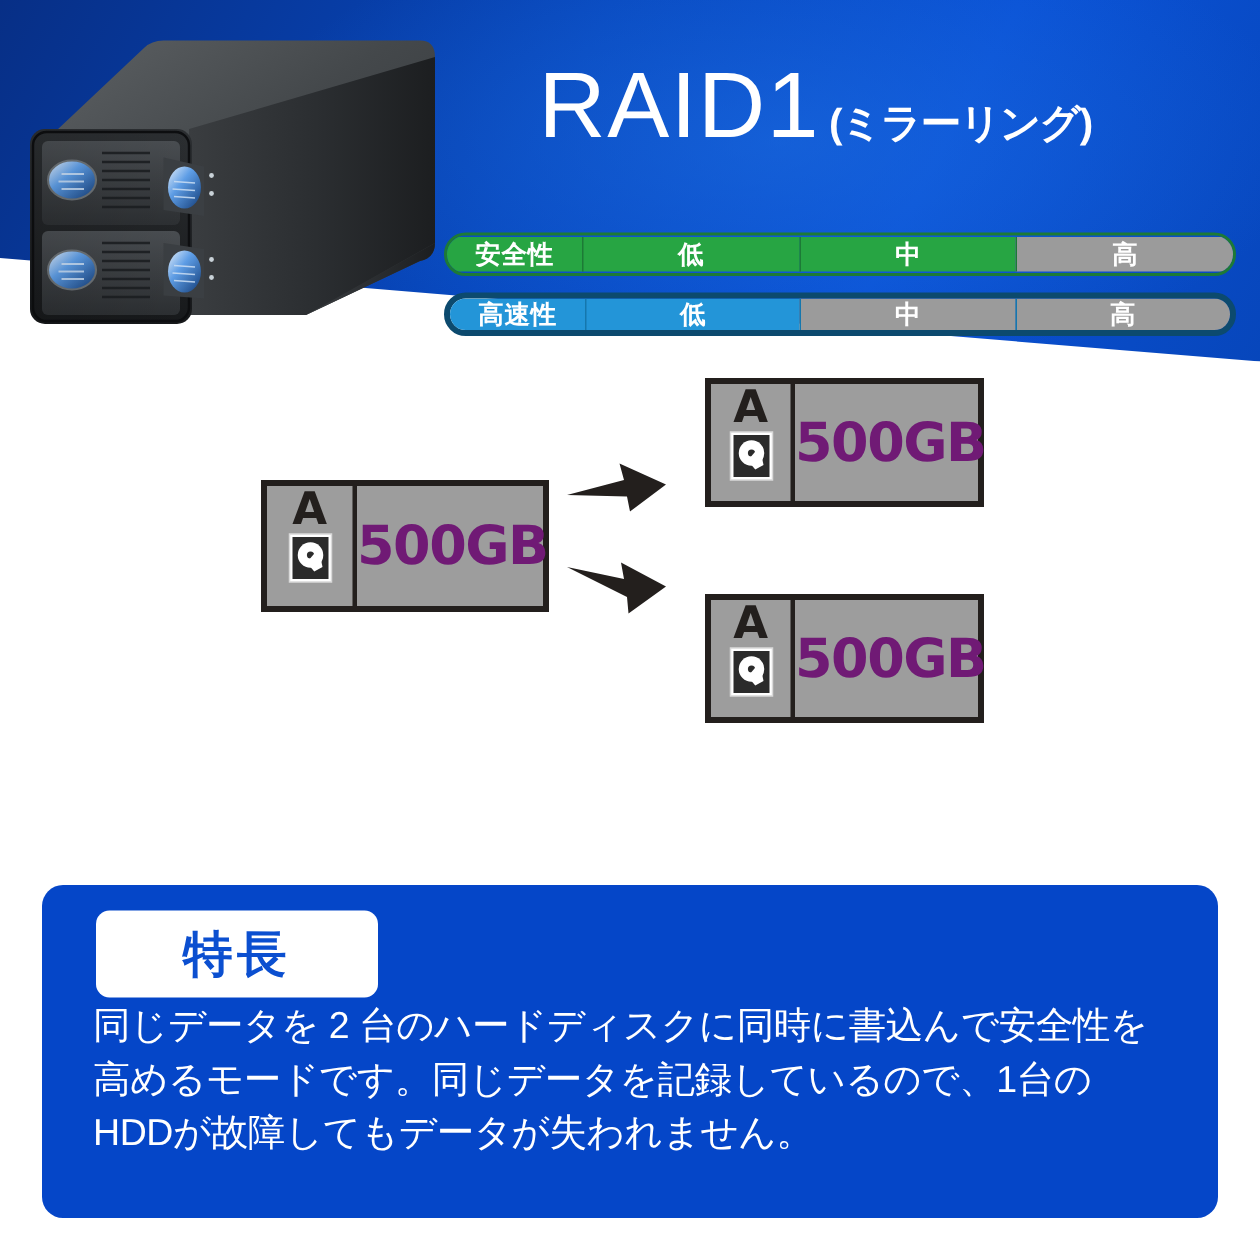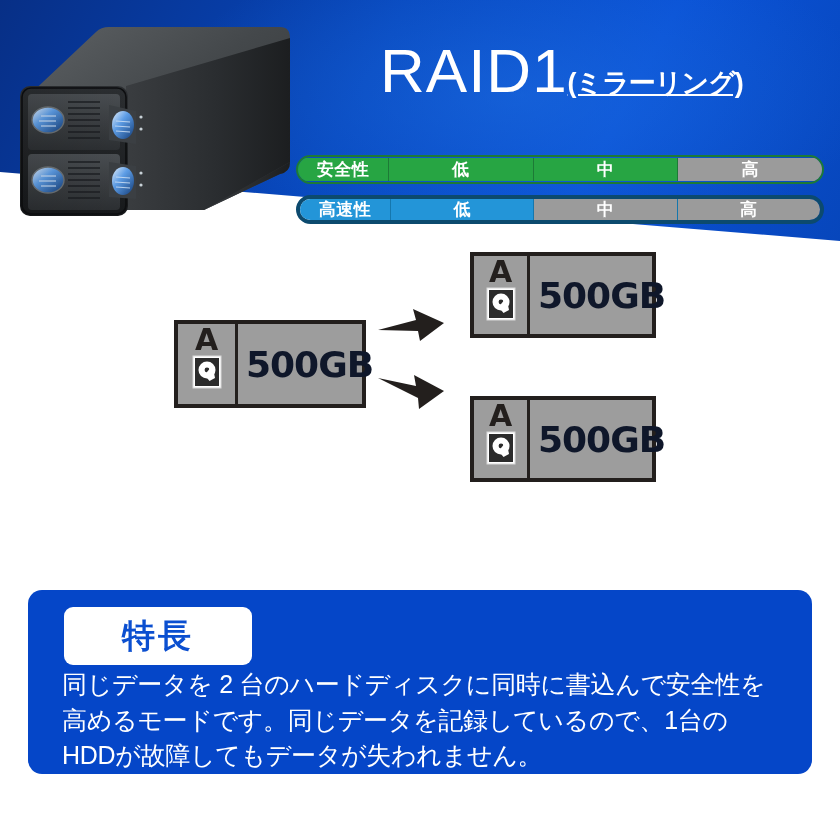--- a/index.html
+++ b/index.html
@@ -31,38 +31,38 @@
     content: "";
     position: absolute;
     inset: 0;
     background: radial-gradient(ellipse 520px 230px at 62% 38%, rgba(30,110,225,0.55) 0%, rgba(10,60,170,0) 68%);
     pointer-events: none;
   }
 
   
   .title-wrap {
     position: absolute;
-    left: 380px;
+    left: 359px;
     top: 40px;
     display: flex;
     align-items: baseline;
     color: #ffffff;
     white-space: nowrap;
   }
   .title-main {
     font-size: 62px;
     line-height: 1;
     font-weight: 400;
     letter-spacing: 1px;
   }
   .title-sub {
     font-size: 27px;
     font-weight: 700;
+    margin-left: 6px;
     letter-spacing: -1px;
-    text-decoration: underline;
   }
 
   
   .bars {
     position: absolute;
     left: 296px;
     top: 155px;
     width: 528px;
   }
   .bar-row {
@@ -148,24 +148,23 @@
     line-height: 0.95;
     font-family: "DejaVu Sans", sans-serif;
   }
   .disk-cap {
     flex: 1 1 auto;
     display: flex;
     align-items: center;
     justify-content: center;
     font-size: 36px;
     font-weight: 900;
-    color: #0f172a;
+    color: #701a75;
     letter-spacing: -1px;
     font-family: "DejaVu Sans", sans-serif;
-    margin-left: 8px;
   }
 
   .disk-box.src  { left: 174px; top: 72px;  width: 192px; height: 88px; }
   .disk-box.src .disk-id { width: 60px; flex: 0 0 60px; }
   .disk-box.dstA { left: 470px; top: 4px;   width: 186px; height: 86px; }
   .disk-box.dstB { left: 470px; top: 148px; width: 186px; height: 86px; }
 
   .hdd-glyph { width: 30px; height: 34px; display:block; }
 
   .arrow { position: absolute; }
@@ -190,21 +189,21 @@
     font-weight: 900;
     font-family: "DejaVu Sans", sans-serif;
   }
 
   
   .feature-panel {
     position: absolute;
     left: 28px;
     top: 590px;
     width: 784px;
-    height: 184px;
+    height: 222px;
     background: #0546c8;
     border-radius: 14px;
     box-sizing: border-box;
   }
   .feature-badge {
     position: absolute;
     left: 36px;
     top: 17px;
     width: 188px;
     height: 58px;

